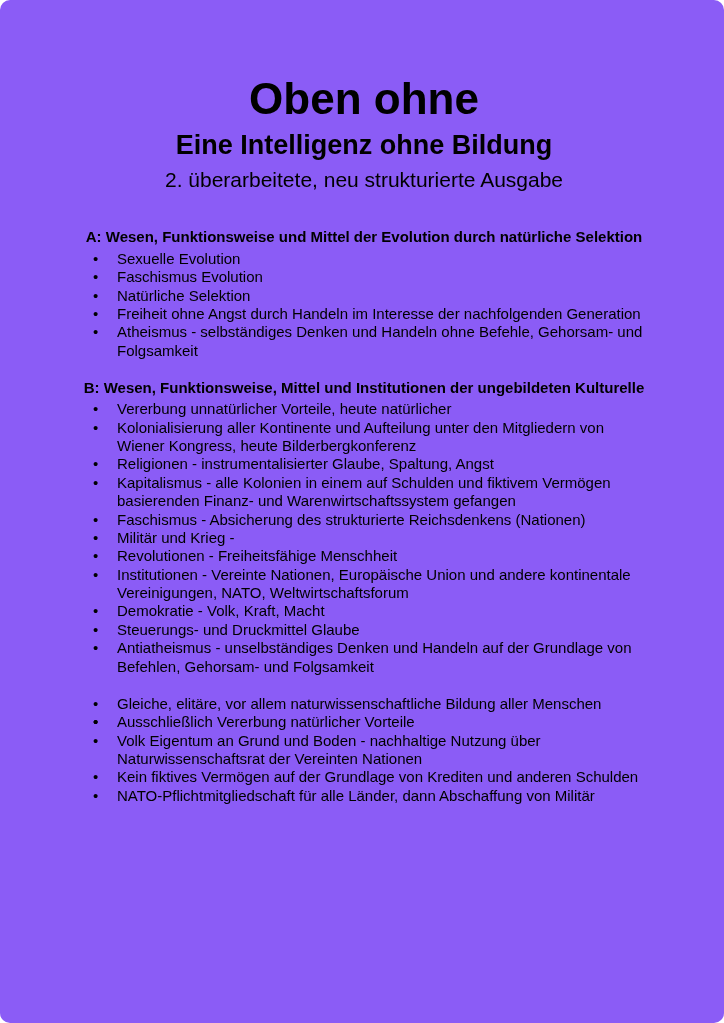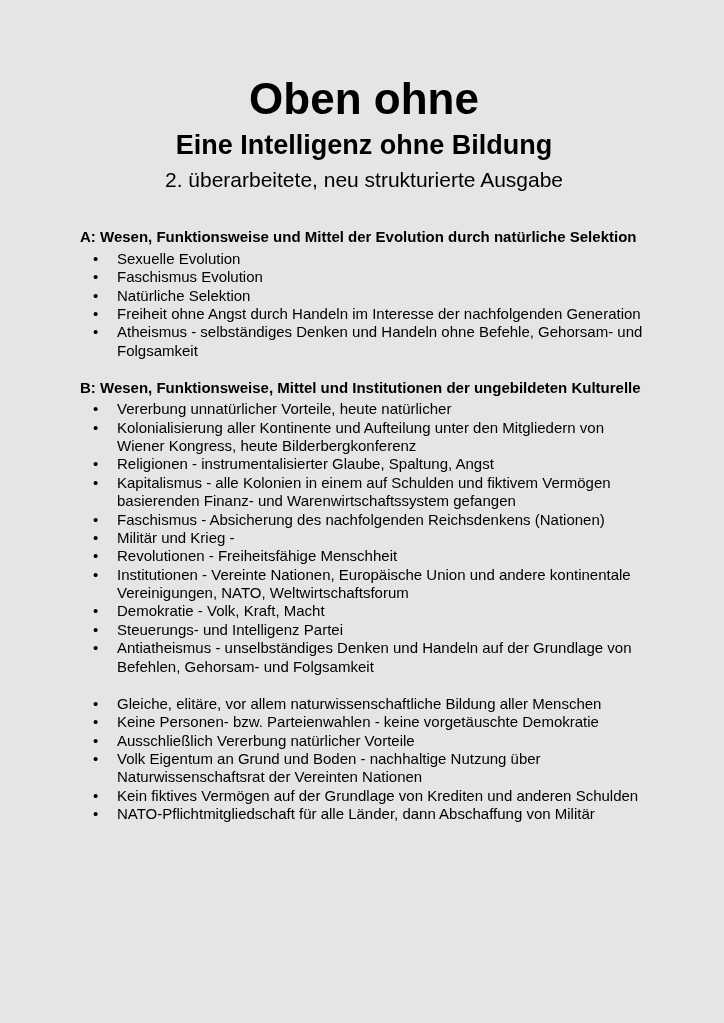--- a/index.html
+++ b/index.html
@@ -13,21 +13,22 @@
     overflow: hidden;
     font-family: "Liberation Sans", sans-serif;
     color: #000000;
     -webkit-font-smoothing: antialiased;
   }
   .page {
     box-sizing: border-box;
     width: 724px;
     height: 1023px;
     padding: 74px 76px 0 80px;
-    background: #e5e5e5;
+    background: #8b5cf6;
+    border-radius: 10px;
   }
   .title-block {
     text-align: center;
   }
   .doc-title {
     font-size: 44px;
     font-weight: bold;
     line-height: 1.12;
     letter-spacing: 0px;
   }
@@ -47,20 +48,21 @@
     margin-top: 19px;
   }
   .section.first {
     margin-top: 36px;
   }
   .section-heading {
     font-size: 15px;
     font-weight: bold;
     line-height: 1.22;
     margin: 0;
+    text-align: center;
   }
   ul.bullets {
     list-style: none;
     margin: 3px 0 0 0;
     padding: 0;
     font-size: 15px;
     line-height: 1.225;
   }
   ul.bullets li {
     position: relative;
@@ -94,34 +96,34 @@
     </ul>
   </div>
 
   <div class="section">
     <p class="section-heading">B: Wesen, Funktionsweise, Mittel und Institutionen der ungebildeten Kulturelle</p>
     <ul class="bullets">
       <li><span class="b">•</span><span>Vererbung unnatürlicher Vorteile, heute natürlicher</span></li>
       <li><span class="b">•</span><span>Kolonialisierung aller Kontinente und Aufteilung unter den Mitgliedern von Wiener Kongress, heute Bilderbergkonferenz</span></li>
       <li><span class="b">•</span><span>Religionen - instrumentalisierter Glaube, Spaltung, Angst</span></li>
       <li><span class="b">•</span><span>Kapitalismus - alle Kolonien in einem auf Schulden und fiktivem Vermögen basierenden Finanz- und Warenwirtschaftssystem gefangen</span></li>
-      <li><span class="b">•</span><span>Faschismus - Absicherung des nachfolgenden Reichsdenkens (Nationen)</span></li>
+      <li><span class="b">•</span><span>Faschismus - Absicherung des strukturierte Reichsdenkens (Nationen)</span></li>
       <li><span class="b">•</span><span>Militär und Krieg -</span></li>
       <li><span class="b">•</span><span>Revolutionen - Freiheitsfähige Menschheit</span></li>
       <li><span class="b">•</span><span>Institutionen - Vereinte Nationen, Europäische Union und andere kontinentale Vereinigungen, NATO, Weltwirtschaftsforum</span></li>
       <li><span class="b">•</span><span>Demokratie - Volk, Kraft, Macht</span></li>
-      <li><span class="b">•</span><span>Steuerungs- und Intelligenz Partei</span></li>
+      <li><span class="b">•</span><span>Steuerungs- und Druckmittel Glaube</span></li>
       <li><span class="b">•</span><span>Antiatheismus - unselbständiges Denken und Handeln auf der Grundlage von Befehlen, Gehorsam- und Folgsamkeit</span></li>
     </ul>
   </div>
 
   <div class="section">
     <ul class="bullets">
       <li><span class="b">•</span><span>Gleiche, elitäre, vor allem naturwissenschaftliche Bildung aller Menschen</span></li>
-      <li><span class="b">•</span><span>Keine Personen- bzw. Parteienwahlen - keine vorgetäuschte Demokratie</span></li>
+      <li><span class="b">•</span></li>
       <li><span class="b">•</span><span>Ausschließlich Vererbung natürlicher Vorteile</span></li>
       <li><span class="b">•</span><span>Volk Eigentum an Grund und Boden - nachhaltige Nutzung über Naturwissenschaftsrat der Vereinten Nationen</span></li>
       <li><span class="b">•</span><span>Kein fiktives Vermögen auf der Grundlage von Krediten und anderen Schulden</span></li>
       <li><span class="b">•</span><span>NATO-Pflichtmitgliedschaft für alle Länder, dann Abschaffung von Militär</span></li>
     </ul>
   </div>
 
 </div>
 
 </body></html>

